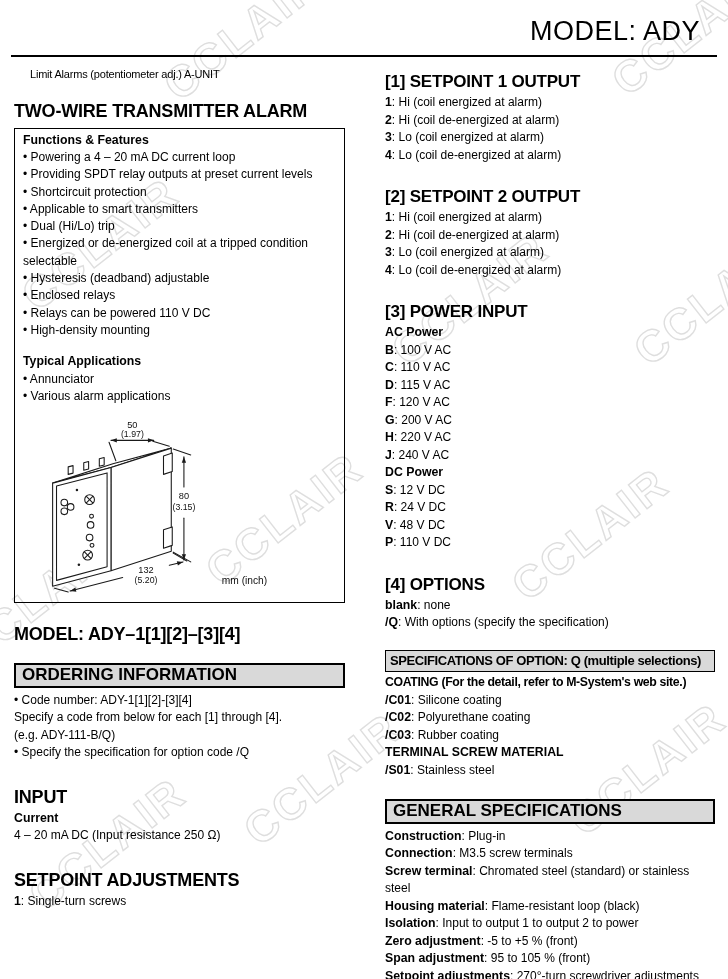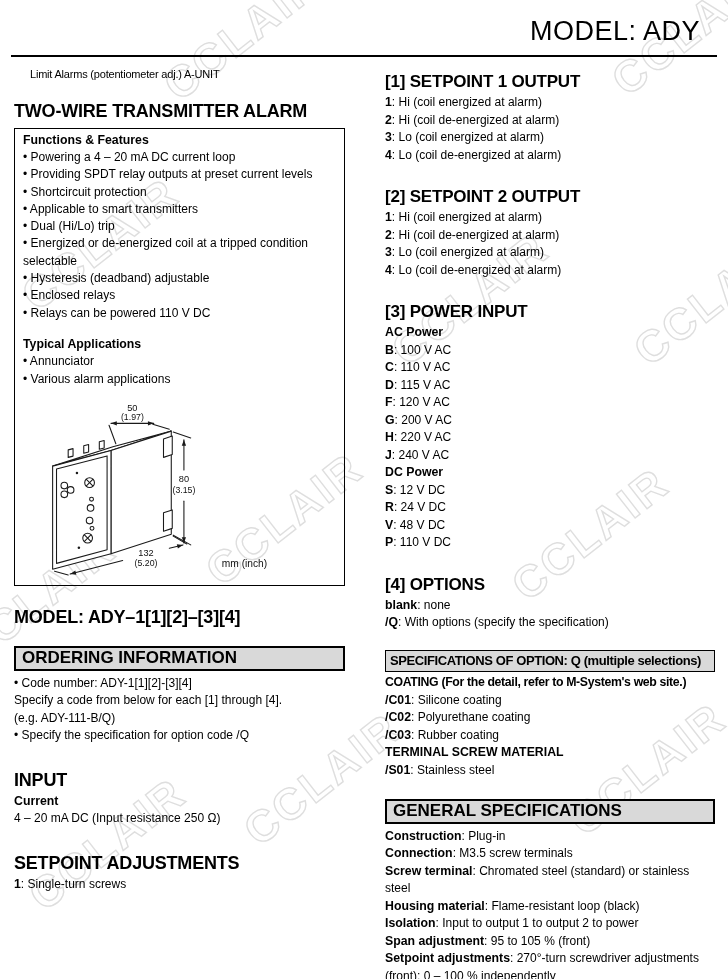--- a/index.html
+++ b/index.html
@@ -112,20 +112,21 @@
         <div class="list">
             <div>• Powering a 4 – 20 mA DC current loop</div>
             <div>• Providing SPDT relay outputs at preset current levels</div>
             <div>• Shortcircuit protection</div>
             <div>• Applicable to smart transmitters</div>
             <div>• Dual (Hi/Lo) trip</div>
             <div>• Energized or de-energized coil at a tripped condition selectable</div>
             <div>• Hysteresis (deadband) adjustable</div>
             <div>• Enclosed relays</div>
             <div>• Relays can be powered 110 V DC</div>
+            <div>• High-density mounting</div>
           </div>
         <div class="gap14"></div>
         <div class="b-label">Typical Applications</div>
         <div class="list">
             <div>• Annunciator</div>
             <div>• Various alarm applications</div>
           </div>
 
         <svg viewBox="0 0 320 182" width="312" height="177" style="margin:12px 0 0 2px; display:block;" fill="none" stroke="#1a1a1a" stroke-width="1.1" stroke-linejoin="round" stroke-linecap="round">
 
@@ -262,19 +263,20 @@
           <div class="kv"><b>/S01</b><span>: Stainless steel</span></div>
         </div>
 
       <div class="gray-h big mt20">GENERAL SPECIFICATIONS</div>
       <div class="mt4">
           <div class="kv"><b>Construction</b><span>: Plug-in</span></div>
           <div class="kv"><b>Connection</b><span>: M3.5 screw terminals</span></div>
           <div class="kv"><b>Screw terminal</b><span>: Chromated steel (standard) or stainless steel</span></div>
           <div class="kv"><b>Housing material</b><span>: Flame-resistant loop (black)</span></div>
           <div class="kv"><b>Isolation</b><span>: Input to output 1 to output 2 to power</span></div>
+          <div class="kv"><b>Zero adjustment</b><span>: -5 to +5 % (front)</span></div>
           <div class="kv"><b>Span adjustment</b><span>: 95 to 105 % (front)</span></div>
           <div class="kv"><b>Setpoint adjustments</b><span>: 270°-turn screwdriver adjustments (front); 0 – 100 % independently</span></div>
         </div>
 
     </div>
   </div>
 </div>
 
 </body></html>

